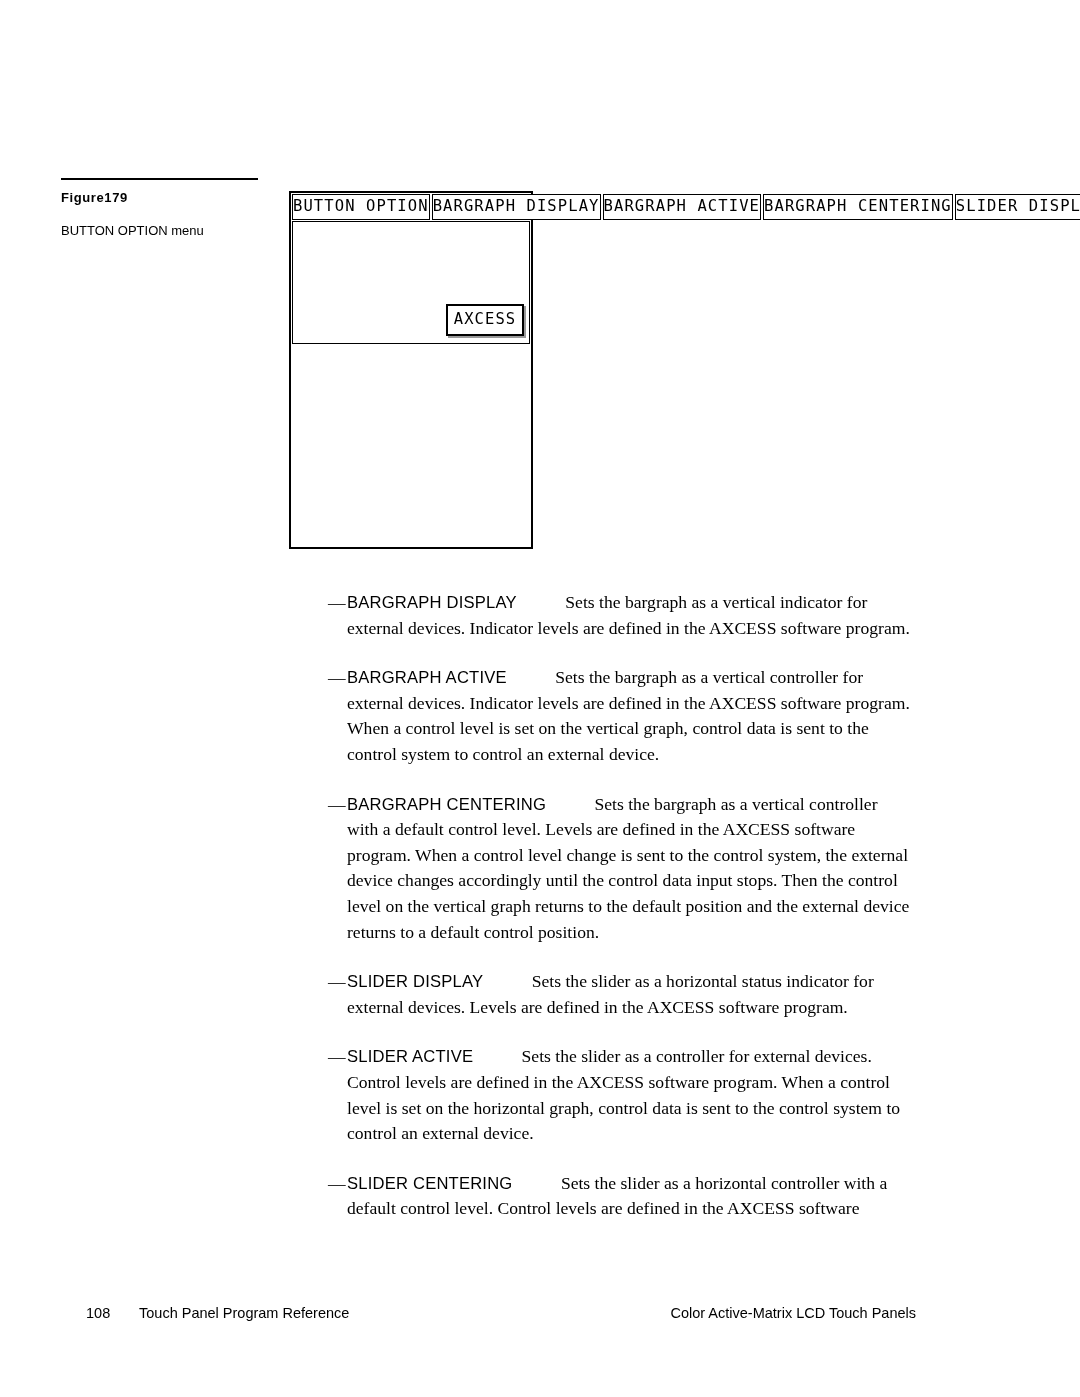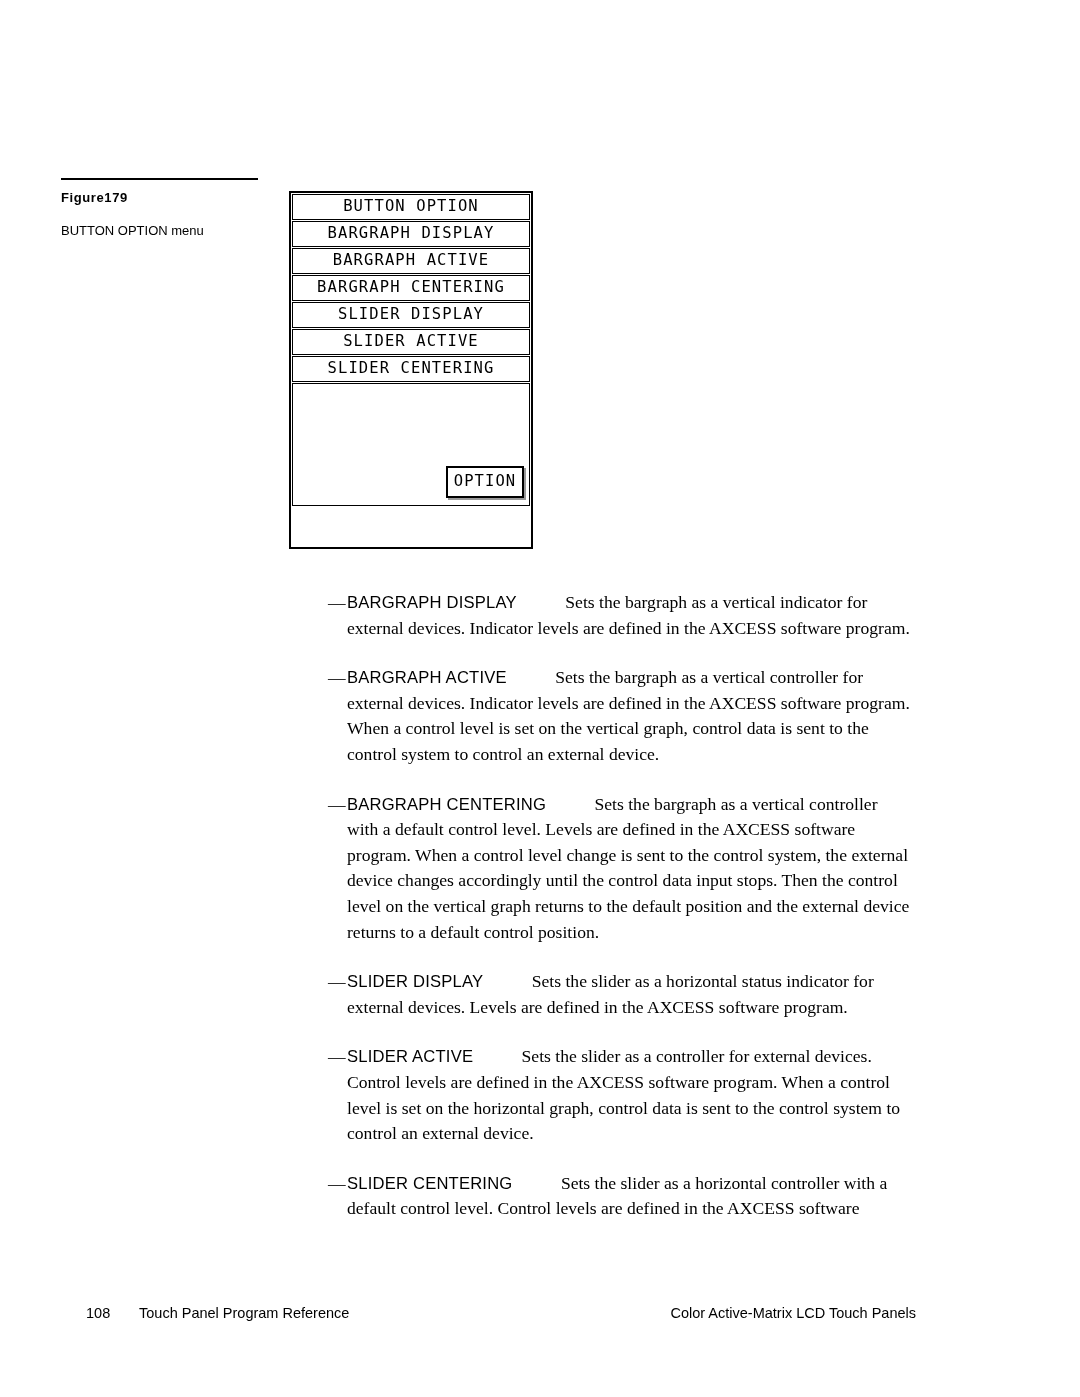--- a/index.html
+++ b/index.html
@@ -51,21 +51,21 @@
     top: 191px;
     width: 244px;
     height: 358px;
     border: 2px solid #000;
     background: #ffffff;
     box-sizing: border-box;
     padding: 0;
   }
   .lcd-rows {
     display: flex;
-    flex-direction: column;
+    flex-direction: row;
   }
   .lcd-row {
     height: 26px;
     border: 1.5px solid #000;
     box-sizing: border-box;
     margin: 0.5px 1px;
     display: flex;
     align-items: center;
     justify-content: center;
     background: #fff;
@@ -194,21 +194,21 @@
     </div>
     <div class="lcd-row">
       <span class="lcd-row-label">SLIDER ACTIVE</span>
     </div>
     <div class="lcd-row">
       <span class="lcd-row-label">SLIDER CENTERING</span>
     </div>
   </div>
   <div id="lcd-blank-area">
     <div id="abort-button">
-      <span id="abort-label">OPTION</span>
+      <span id="abort-label">AXCESS</span>
     </div>
   </div>
 </div>
 
 <div id="body-copy">
 
   <p class="para">
     <span class="para-dash">—</span><span class="para-term">BARGRAPH DISPLAY </span><span class="para-text"> Sets the bargraph as a vertical indicator for external devices. Indicator levels are defined in the AXCESS software program.</span>
   </p>
 

